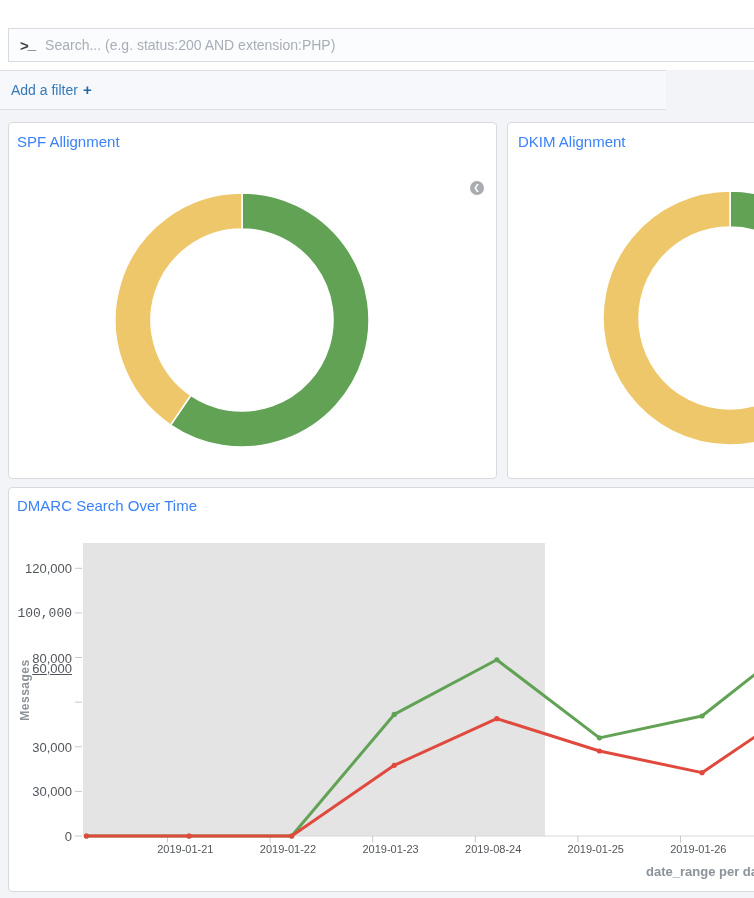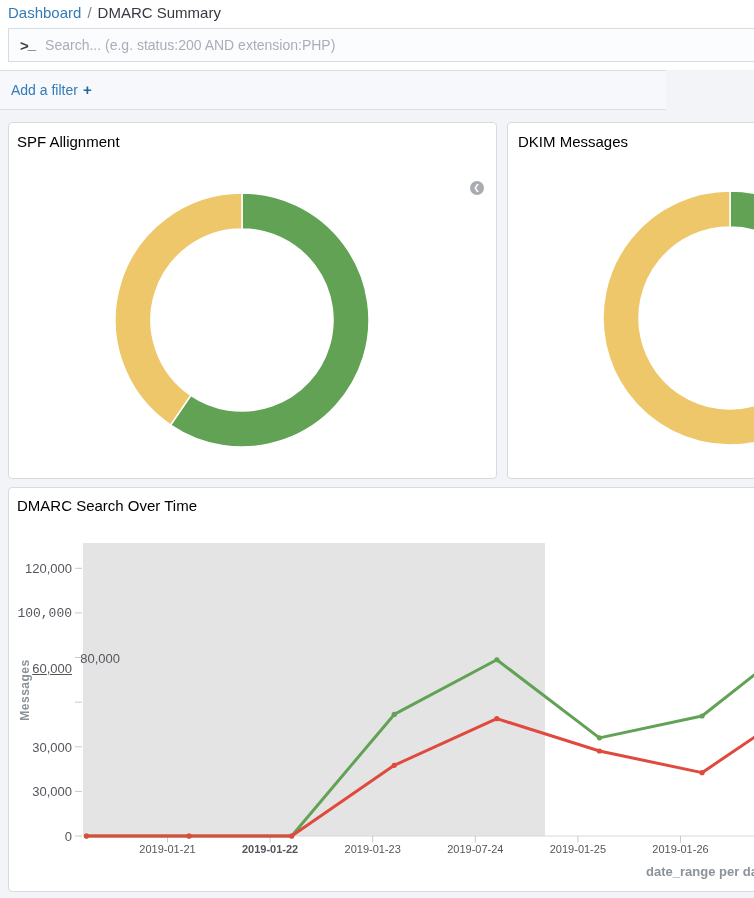--- a/index.html
+++ b/index.html
@@ -27,48 +27,45 @@
                border-top:1px solid #dcdee3; border-bottom:1px solid #dcdee3;text-align:right; }
   .add-filter { position:absolute; left:11px; top:10px; font-size:14px; color:#337ab7;
                 text-decoration:none; cursor:pointer; }
   .add-filter .plus-icon { font-weight:700; color:#2268a1; font-size:15px; padding-left:5px; }
 
   
   .panel { position:absolute; background:#fff; border:1px solid #d9dadd; border-radius:4px; }
   #panel-spf   { left:8px;   top:122px; width:489px; height:357px; }
   #panel-dkim  { left:507px; top:122px; width:489px; height:357px; }
   #panel-dmarc { left:8px;   top:487px; width:988px; height:405px; }
-  .panel-title { position:absolute; left:8px; top:10px; font-size:15px; color:#000000; white-space:nowrap; }
+  .panel-title { position:absolute; left:8px; top:10px; font-size:15px; color:#3b82f6; white-space:nowrap; }
 
   .legend-toggle { position:absolute; right:12px; top:58px; width:14px; height:14px; border-radius:50%;
                    background:#a9acb0; cursor:pointer; display:flex; align-items:center; justify-content:center; }
   .legend-toggle .chev { color:#fff; font-size:8px; line-height:14px; position:relative; left:-0.5px; }
 
   
   svg.donut { position:absolute; overflow:visible; }
   #spf-donut  { left:102px; top:180px; }
   #dkim-donut { left:590px; top:178px; }
   #ts-svg { position:absolute; left:63px; top:543px; }
 
   .axis-label-y { position:absolute; left:25px; top:690px; transform:translate(-50%,-50%) rotate(-90deg);
                   font-size:12px; font-weight:700; color:#8b9299; letter-spacing:0.5px; white-space:nowrap; }
   .axis-label-x { position:absolute; left:646px; top:864px; font-size:13px; font-weight:700;
                   color:#8b9299; white-space:nowrap; }
   .y-tick-label { position:absolute; left:0; width:72px; text-align:right; font-size:13px; color:#52565c; }
-  .x-tick-label { position:absolute; width:92px; text-align:center; top:843px; font-size:11px; color:#52565c; }
+  .x-tick-label { position:absolute; width:92px; text-align:right; top:843px; font-size:11px; color:#52565c; }
 </style>
 </head>
 <body>
 
 <div id="stage">
 
   <div class="topbar">
-    <div class="breadcrumb">
-      <a class="crumb-link">Dashboard</a><span class="crumb-sep">/</span><span class="crumb-current">DMARC Summary</span>
-    </div>
     <div class="searchbox">
       <span class="prompt-icon"><span>&gt;</span><span class="underscore">_</span></span>
       <input class="search-input" type="text" placeholder="Search... (e.g. status:200 AND extension:PHP)" style="">
     </div>
   </div>
 
   <div class="filterbar">
     <a class="add-filter"><span>Add a filter</span><span class="plus-icon">+</span></a>
   </div>
 
@@ -77,21 +74,21 @@
     <div class="legend-toggle">
       <span class="chev">❮</span>
     </div>
   </div>
   <svg id="spf-donut" class="donut" width="280" height="280" viewBox="0 0 280 280">
       <path d="M140,13 A127,127 0 1 1 68.61541101277946,245.03923293286937 L88.85041261545615,215.26433225898515 A91,91 0 1 0 140,49 Z" fill="#61a255" stroke="#ffffff" stroke-width="1.5"></path>
       <path d="M68.61541101277946,245.03923293286937 A127,127 0 0 1 139.99999999999997,13 L139.99999999999997,49 A91,91 0 0 0 88.85041261545615,215.26433225898515 Z" fill="#eec76b" stroke="#ffffff" stroke-width="1.5"></path>
     </svg>
 
   <div class="panel" id="panel-dkim">
-    <div class="panel-title" style="left:10px">DKIM Messages</div>
+    <div class="panel-title" style="left:10px">DKIM Alignment</div>
   </div>
   <svg id="dkim-donut" class="donut" width="280" height="280" viewBox="0 0 280 280">
       <path d="M140,13 A127,127 0 0 1 242.74515828561834,65.35127295885592 L213.62054648812023,86.51154204138494 A91,91 0 0 0 140,49 Z" fill="#61a255" stroke="#ffffff" stroke-width="1.5"></path>
       <path d="M242.74515828561834,65.35127295885592 A127,127 0 1 1 139.99999999999997,13 L139.99999999999997,49 A91,91 0 1 0 213.62054648812023,86.51154204138494 Z" fill="#eec76b" stroke="#ffffff" stroke-width="1.5"></path>
     </svg>
 
   <div class="panel" id="panel-dmarc">
     <div class="panel-title" style="top:9px">DMARC Search Over Time</div>
   </div>
   <svg id="ts-svg" width="720" height="300" viewBox="0 0 720 300">
@@ -130,24 +127,24 @@
       <circle cx="741.646" cy="160.26541666666665" r="2.6" fill="#e0493d"></circle>
     </svg>
 
   <div class="axis-label-y">Messages</div>
   <div class="axis-label-x">date_range per day</div>
   <div id="axis-labels">
       <div class="y-tick-label" style="top: 829px;">0</div>
       <div class="y-tick-label" style="top: 784.383px;">30,000</div>
       <div class="y-tick-label" style="top: 739.767px;">30,000</div>
       <div class="y-tick-label" style="top: 661px; text-decoration: underline;">60,000</div>
-      <div class="y-tick-label" style="top: 650.533px; margin-left: 48px;">80,000</div>
+      <div class="y-tick-label" style="top: 650.533px;">80,000</div>
       <div class="y-tick-label" style="top: 605.917px; font-family: Liberation Mono, monospace;">100,000</div>
       <div class="y-tick-label" style="top: 561.3px;">120,000</div>
       <div class="x-tick-label" style="left: 121.5px;">2019-01-21</div>
-      <div class="x-tick-label" style="left: 224.1px; font-weight: bold;">2019-01-22</div>
+      <div class="x-tick-label" style="left: 224.1px;">2019-01-22</div>
       <div class="x-tick-label" style="left: 326.7px;">2019-01-23</div>
-      <div class="x-tick-label" style="left: 429.3px;">2019-07-24</div>
+      <div class="x-tick-label" style="left: 429.3px;">2019-08-24</div>
       <div class="x-tick-label" style="left: 531.9px;">2019-01-25</div>
       <div class="x-tick-label" style="left: 634.5px;">2019-01-26</div>
     </div>
 
 </div>
 
 </body></html>

